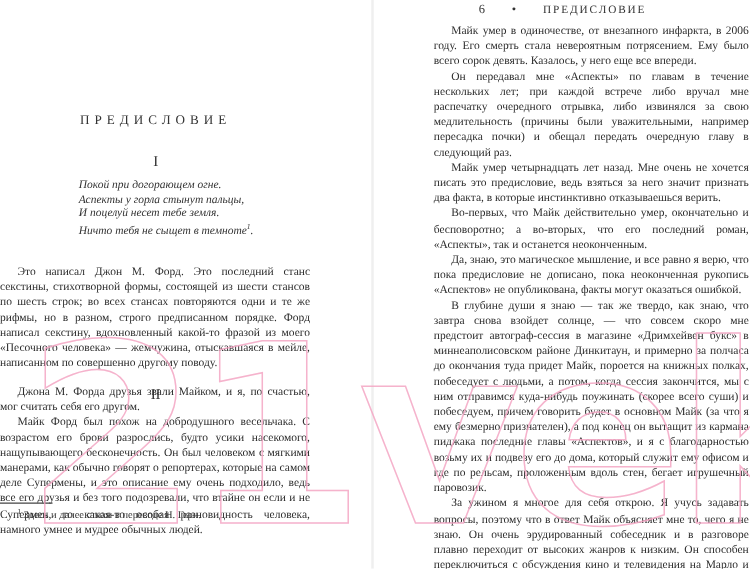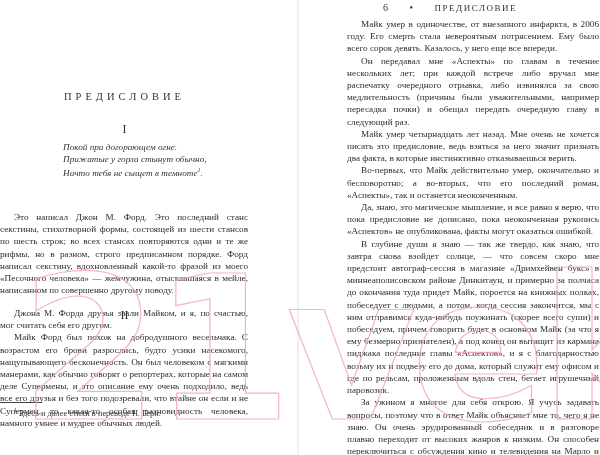--- a/index.html
+++ b/index.html
@@ -67,21 +67,22 @@
 <body>
 
 <div class="spread">
 
   <div class="page page-left">
     <div class="chapter-title">ПРЕДИСЛОВИЕ</div>
     <div class="section-num" style="top:122px">I</div>
 
     <div class="poem">
       <div>Покой при догорающем огне.</div>
-      <div>Прижатые у горла стынут обычно,</div>
+      <div>Аспекты у горла стынут пальцы,</div>
+      <div>И поцелуй несет тебе земля.</div>
       <div><span>Ничто тебя не сыщет в темноте</span><sup>1</sup>.</div>
     </div>
 
     <div class="prose left-block1">
       <p>Это написал Джон М. Форд. Это последний станс секстины, стихотворной формы, состоящей из шести стансов по шесть строк; во всех стансах повторяются одни и те же рифмы, но в разном, строго предписанном порядке. Форд написал секстину, вдохновленный какой-то фразой из моего «Песочного человека» — жемчужина, отыскавшаяся в мейле, написанном по совершенно другому поводу.</p>
     </div>
 
     <div class="section-num" style="top:308px">II</div>
 
     <div class="prose left-block2">

